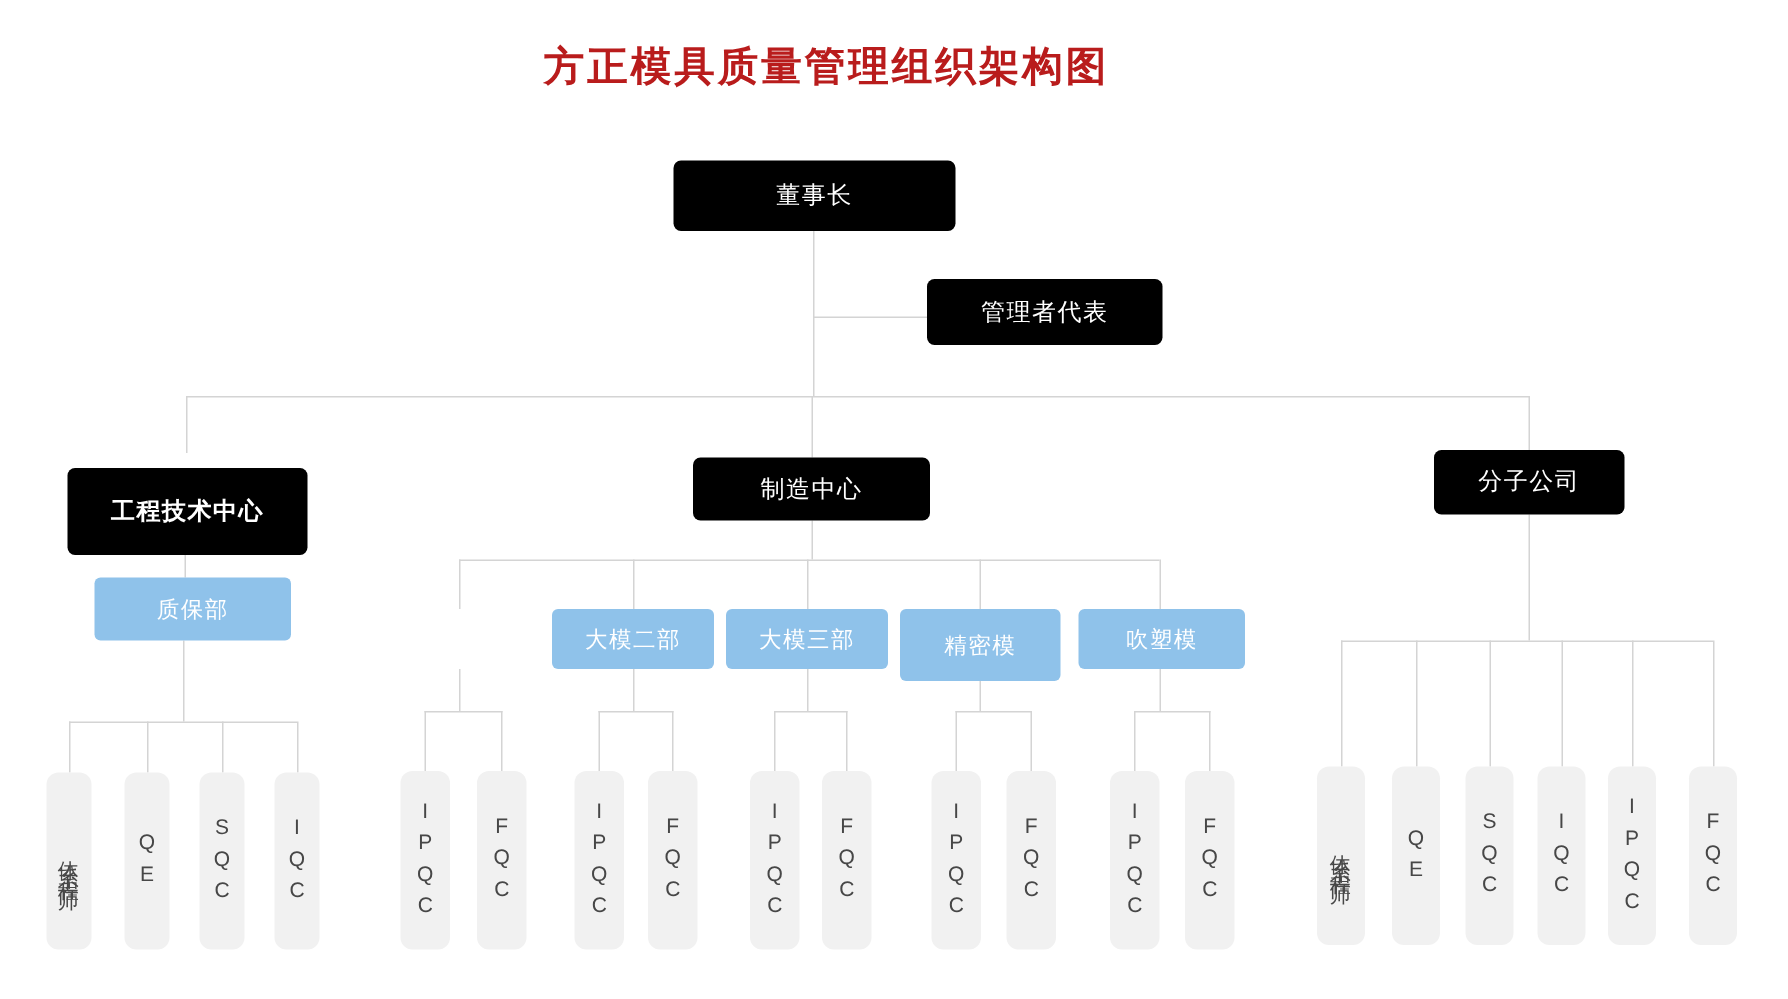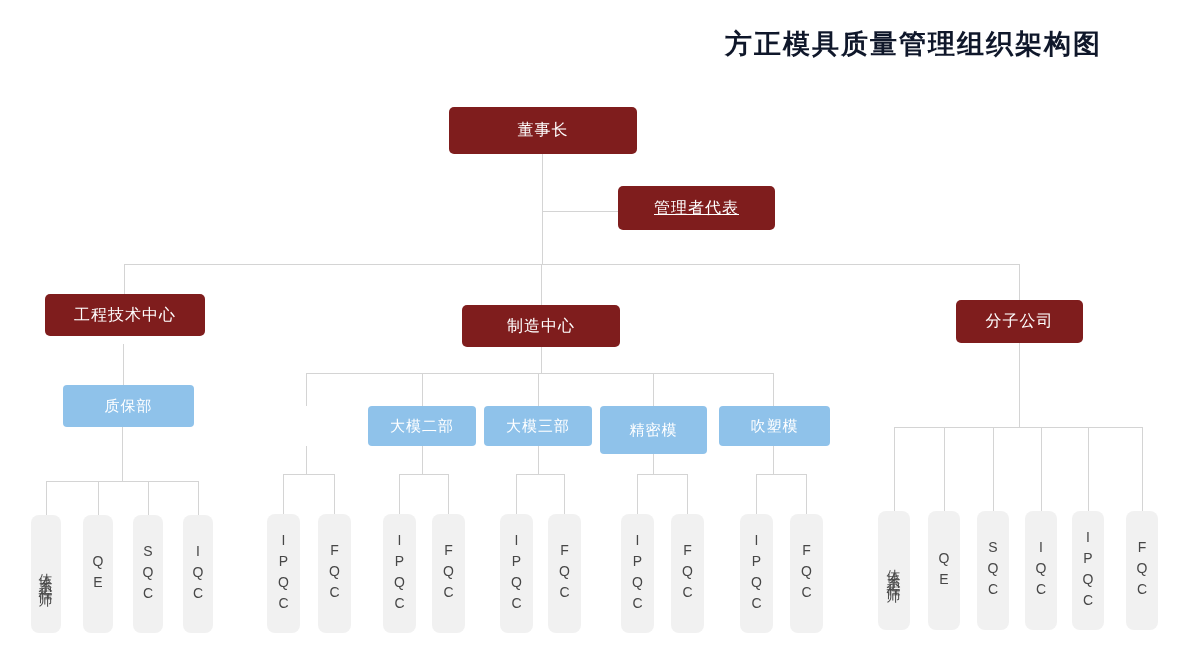--- a/index.html
+++ b/index.html
@@ -1,21 +1,21 @@
 <!DOCTYPE html>
 <html><head>
 <meta charset="utf-8">
 <style>
   html,body{margin:0;padding:0;background:#ffffff;font-family:"Liberation Sans","DejaVu Sans",sans-serif;}
   .canvas{position:relative;width:1192px;height:666px;background:#ffffff;overflow:hidden;}
-  .chart-title{position:absolute;left:0;top:26px;width:1102px;text-align:right;
-    font-size:27px;font-weight:700;color:#0f172a;letter-spacing:2px;}
+  .chart-title{position:absolute;left:0;top:26px;width:1102px;text-align:center;
+    font-size:27px;font-weight:700;color:#b91c1c;letter-spacing:2px;}
   .node{position:absolute;display:flex;align-items:center;justify-content:center;
     box-sizing:border-box;text-align:center;}
-  .blue{background:#7f1d1d;color:#ffffff;border-radius:5px;font-size:16px;letter-spacing:1px;}
+  .blue{background:#000000;color:#ffffff;border-radius:5px;font-size:16px;letter-spacing:1px;}
   .lightblue{background:#8fc2ea;color:#ffffff;border-radius:4px;font-size:15px;letter-spacing:1px;}
   .gray{background:#f1f1f1;color:#474747;border-radius:8px;font-size:14px;
     writing-mode:vertical-lr;text-orientation:upright;letter-spacing:5px;line-height:1;}
   .line{position:absolute;background:#d4d4d4;}
 </style>
 </head>
 <body>
 
 <div class="canvas">
 
@@ -75,25 +75,25 @@
   <div class="line" style="left:944px;top:427px;width:1px;height:84px;"></div>
   <div class="line" style="left:993px;top:427px;width:1px;height:84px;"></div>
   <div class="line" style="left:1041px;top:427px;width:1px;height:84px;"></div>
   <div class="line" style="left:1088px;top:427px;width:1px;height:84px;"></div>
   <div class="line" style="left:1142px;top:427px;width:1px;height:84px;"></div>
 
   <div class="node blue" style="left:449px;top:107px;width:188px;height:47px;">
       <span>董事长</span>
     </div>
 
-  <div class="node blue" style="left:618px;top:186px;width:157px;height:44px;text-decoration:underline;">
+  <div class="node blue" style="left:618px;top:186px;width:157px;height:44px;">
       <span>管理者代表</span>
     </div>
 
-  <div class="node blue" style="left:45px;top:294px;width:160px;height:42px;">
+  <div class="node blue" style="left:45px;top:312px;width:160px;height:58px;font-weight:bold;">
       <span>工程技术中心</span>
     </div>
 
   <div class="node blue" style="left:462px;top:305px;width:158px;height:42px;">
       <span>制造中心</span>
     </div>
 
   <div class="node blue" style="left:956px;top:300px;width:127px;height:43px;">
       <span>分子公司</span>
     </div>

